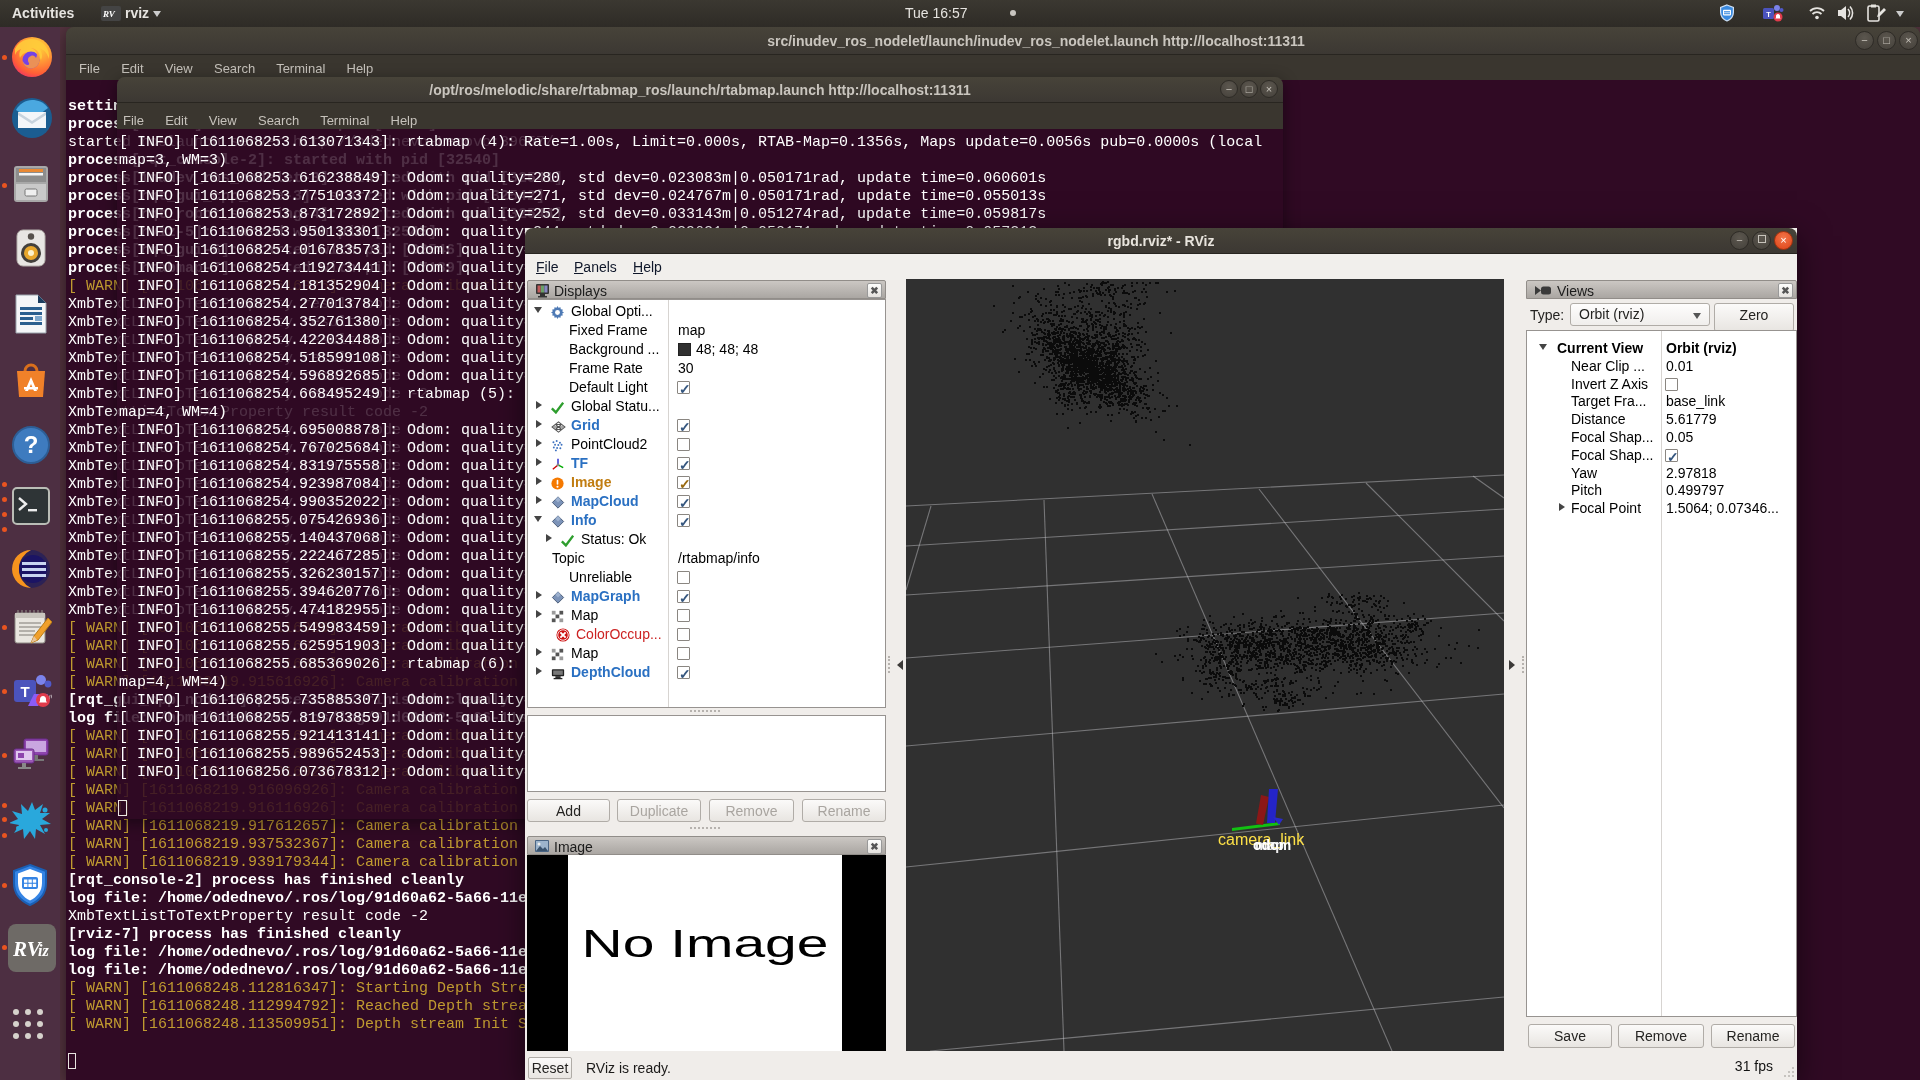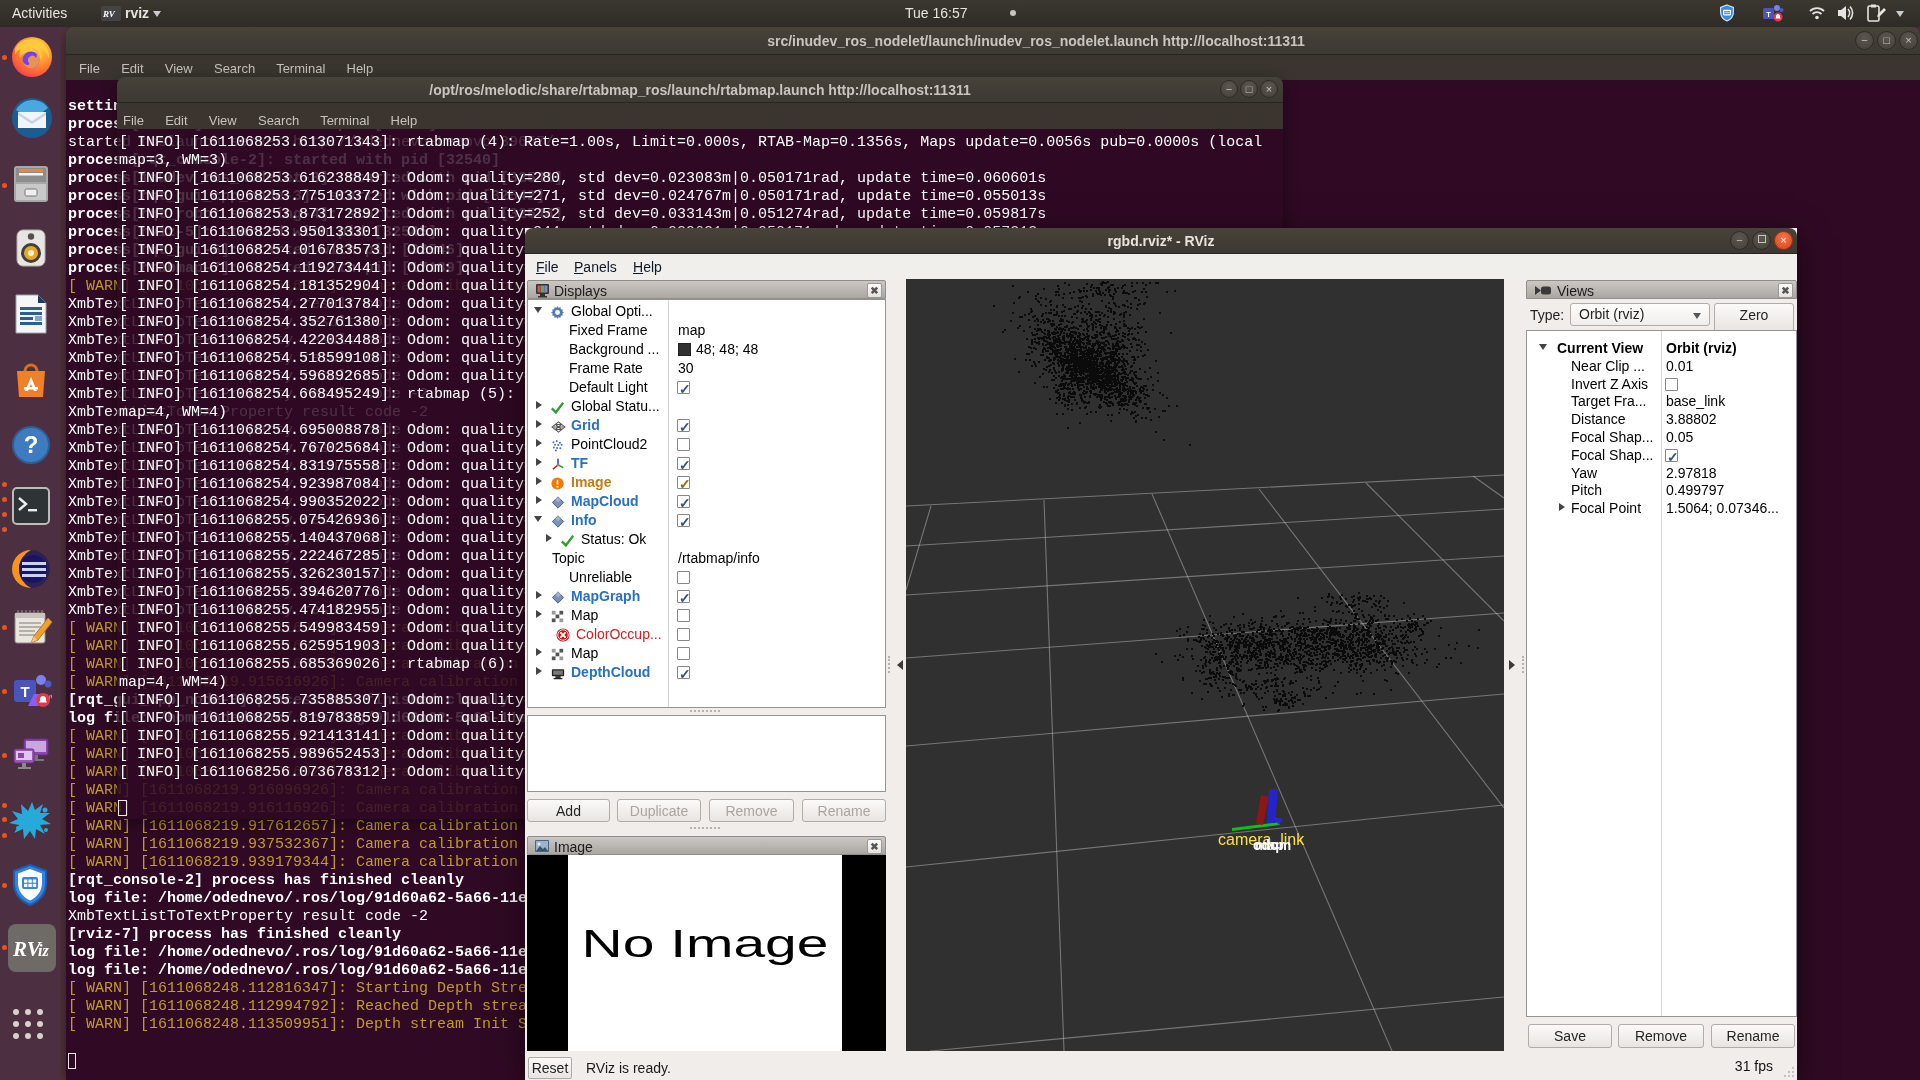--- a/index.html
+++ b/index.html
@@ -431,21 +431,21 @@
 <div class="row" style="left:1001px;top:147px;width:271px">
 <span style="position:absolute;left:45px">Invert Z Axis</span>
 <div class="cb" style="left:139px"></div>
 </div>
 <div class="row" style="left:1001px;top:164px;width:271px">
 <span style="position:absolute;left:45px">Target Fra...</span>
 <span style="position:absolute;left:140px;">base_link</span>
 </div>
 <div class="row" style="left:1001px;top:182px;width:271px">
 <span style="position:absolute;left:45px">Distance</span>
-<span style="position:absolute;left:140px;">3.88802</span>
+<span style="position:absolute;left:140px;">5.61779</span>
 </div>
 <div class="row" style="left:1001px;top:200px;width:271px">
 <span style="position:absolute;left:45px">Focal Shap...</span>
 <span style="position:absolute;left:140px;">0.05</span>
 </div>
 <div class="row" style="left:1001px;top:218px;width:271px">
 <span style="position:absolute;left:45px">Focal Shap...</span>
 <div class="cb" style="left:139px">
         <span class="ck">✓</span>
       </div>
@@ -626,21 +626,21 @@
 <div class="abs" style="left:2px;top:598px;width:5px;height:5px;border-radius:50%;background:#e95420"></div>
 <div class="abs" style="left:2px;top:662px;width:5px;height:5px;border-radius:50%;background:#e95420"></div>
 <div class="abs" style="left:2px;top:726px;width:5px;height:5px;border-radius:50%;background:#e95420"></div>
 <div class="abs" style="left:2px;top:776px;width:5px;height:5px;border-radius:50%;background:#e95420"></div>
 <div class="abs" style="left:2px;top:790px;width:5px;height:5px;border-radius:50%;background:#e95420"></div>
 <div class="abs" style="left:2px;top:806px;width:5px;height:5px;border-radius:50%;background:#e95420"></div>
 <div class="abs" style="left:2px;top:856px;width:5px;height:5px;border-radius:50%;background:#e95420"></div>
 <div class="abs" style="left:2px;top:918px;width:5px;height:5px;border-radius:50%;background:#e95420"></div>
 </div>
 <div class="abs" style="left:0;top:0;width:1920px;height:27px;background:linear-gradient(#3b3831,#2e2b26);color:#e6e4e0;font-size:14px">
-<span class="abs" style="left:12px;top:5px;font-weight:400">Activities</span>
+<span class="abs" style="left:12px;top:5px;font-weight:700">Activities</span>
 <svg class="abs" style="left:101px;top:6px" width="20" height="15" viewBox="0 0 20 15">
       <rect width="20" height="15" rx="2" fill="#444"></rect>
       <text x="2" y="11" font-size="9" font-weight="700" font-style="italic" fill="#fff" font-family="Liberation Serif">RV</text>
     </svg>
 <span class="abs" style="left:125px;top:5px;font-weight:700">rviz</span>
 <div class="tri trid" style="left:153px;top:11px;border-top-color:#ccc"></div>
 <span class="abs" style="left:905px;top:5px;font-weight:500">Tue 16:57</span>
     <div class="abs" style="left:1010px;top:10px;width:6px;height:6px;border-radius:50%;background:#c8c5c0"></div>
 <svg class="abs" style="left:1719px;top:4px" width="16" height="18" viewBox="0 0 40 44">
       <path d="M20 2L36 8v12c0 11-7 18-16 22C11 38 4 31 4 20V8z" fill="#3a8ae0" stroke="#cfe0f5" stroke-width="3"></path>

